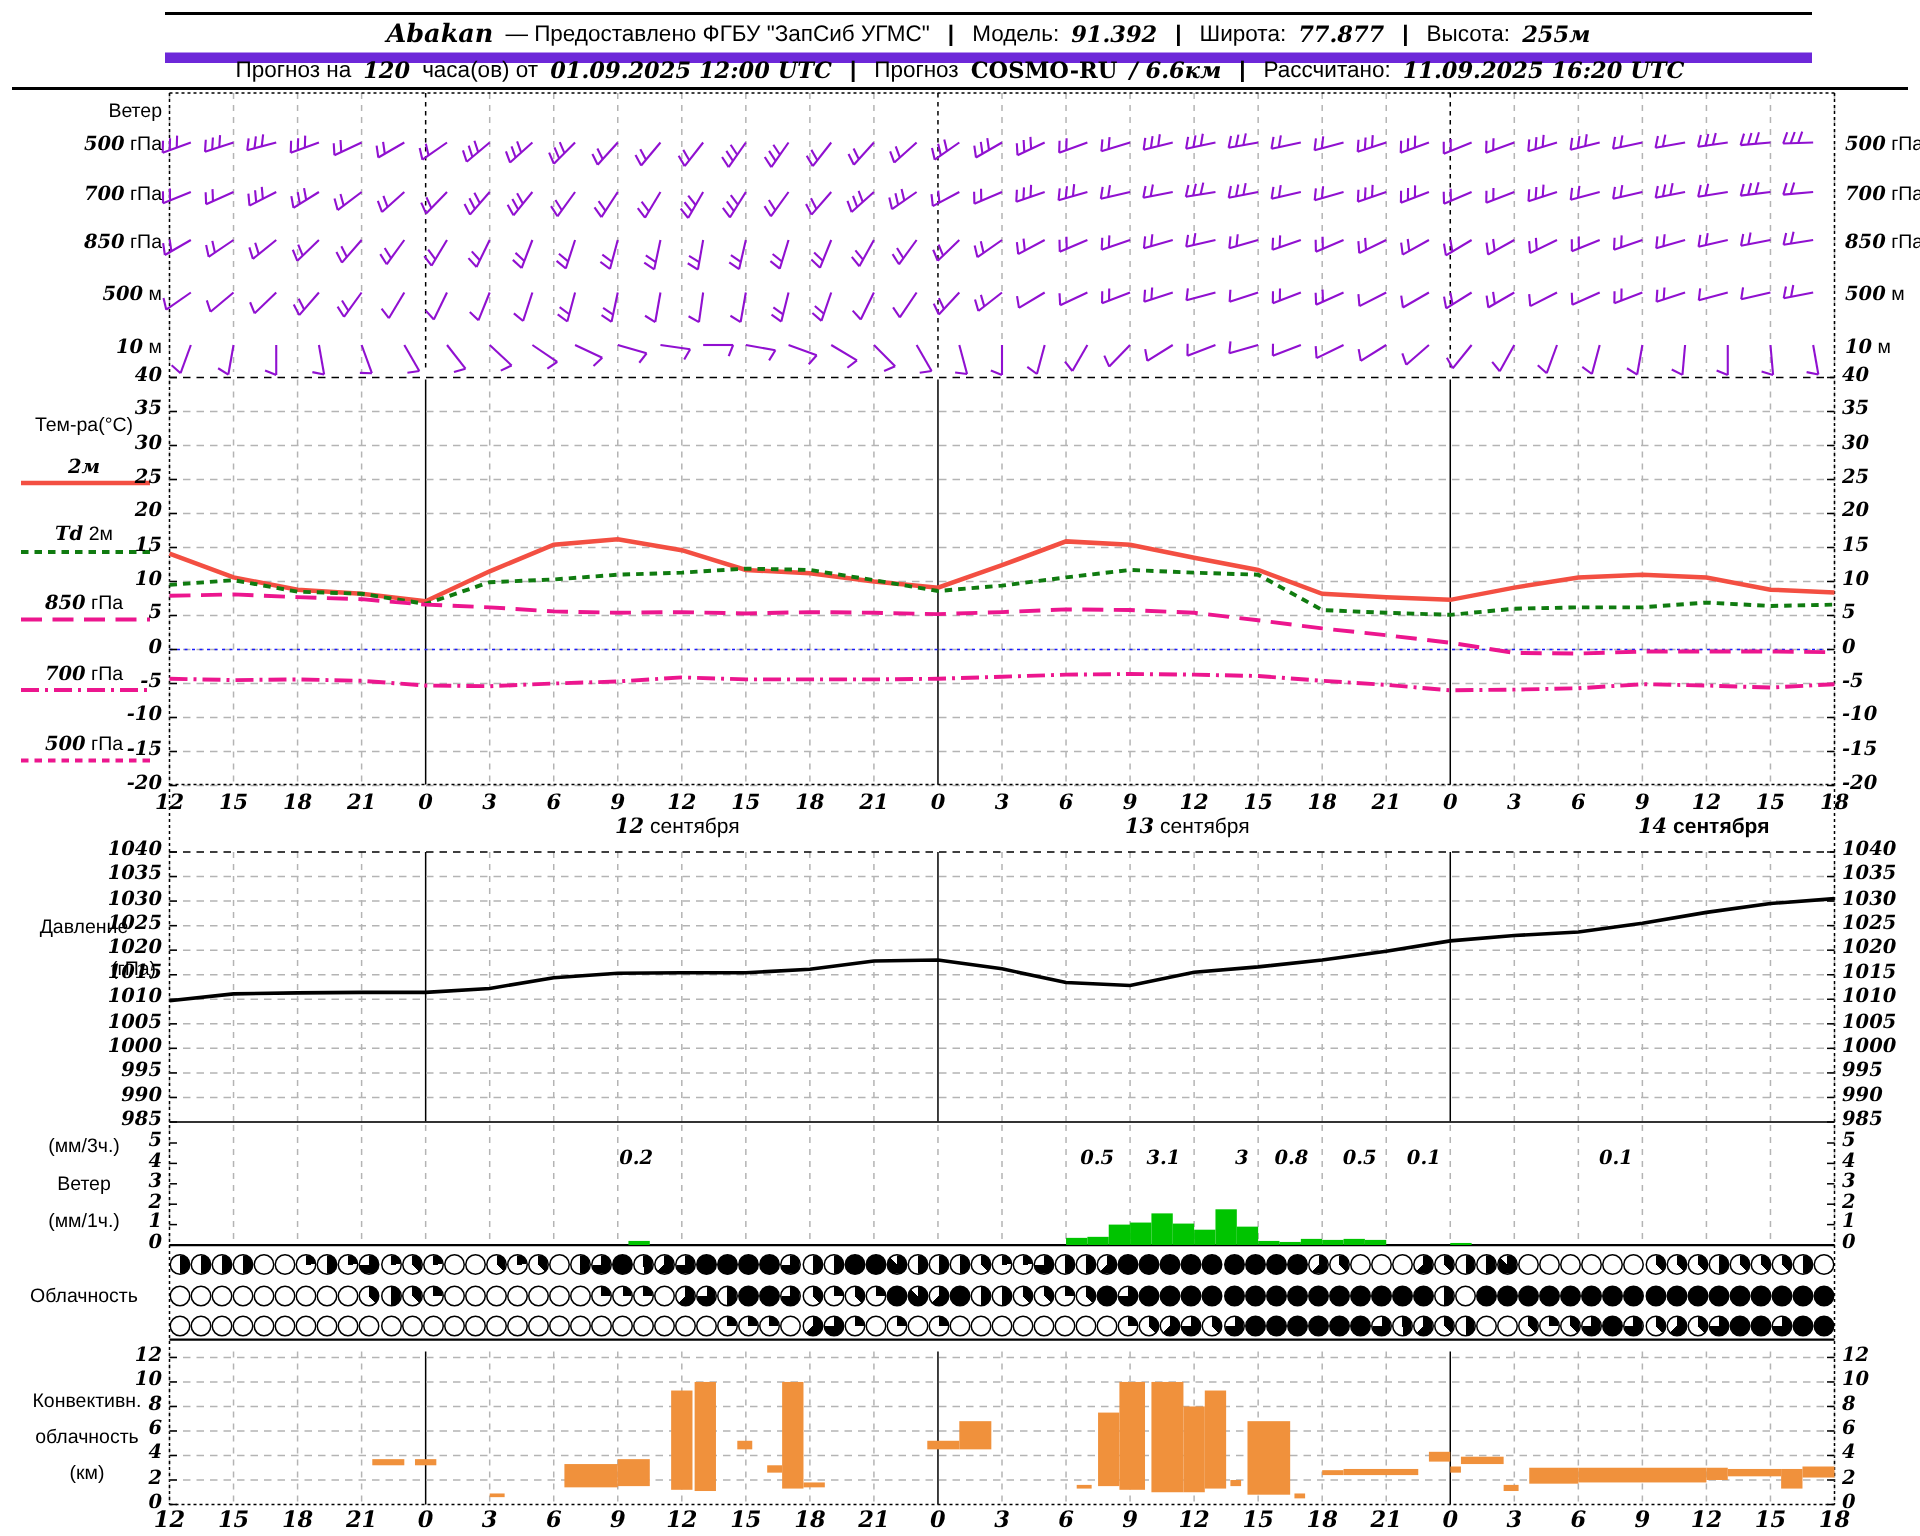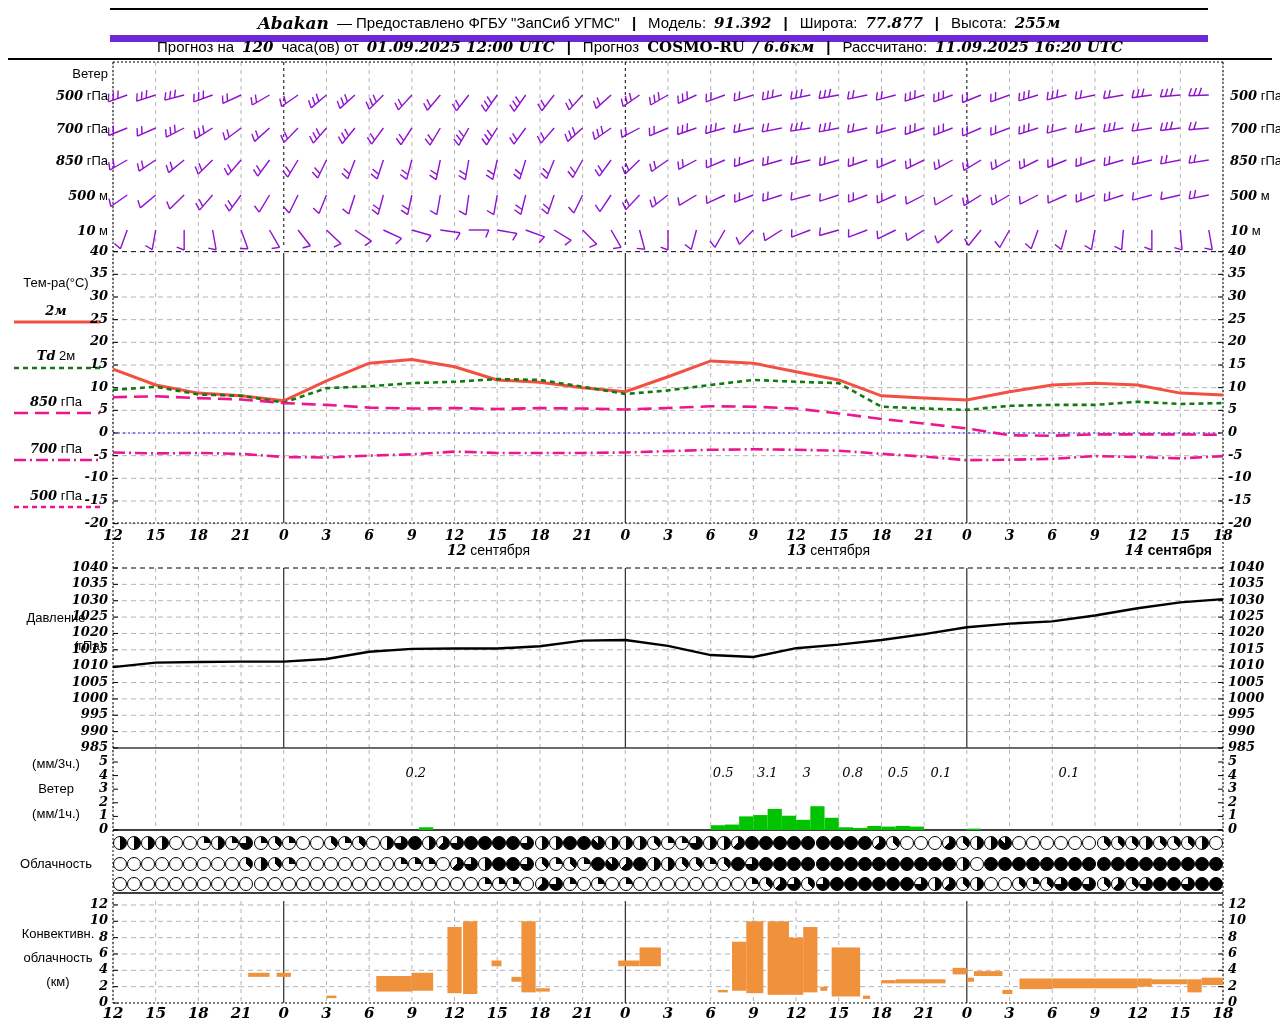--- a/index.html
+++ b/index.html
@@ -12,24 +12,24 @@
   .hdr2{left:8px;top:35px;width:1264px;height:23px;border-bottom:2px solid #000;}
   .sep{font-weight:bold;padding:0 4px;}
   .it{font-family:"DejaVu Serif",serif;font-style:italic;font-weight:bold;}
   .bd{font-family:"DejaVu Serif",serif;font-weight:bold;}
   .lbl{position:absolute;font-size:13px;white-space:nowrap;}
   .num{font-family:"DejaVu Serif",serif;font-style:italic;font-weight:bold;font-size:13px;}
   .cyr{font-family:"Liberation Sans",sans-serif;font-size:13px;}
   .tickx{position:absolute;width:34px;text-align:center;font-family:"DejaVu Serif",serif;
          font-style:italic;font-weight:bold;font-size:14px;}
   .tickx2{font-size:15px;}
-  .date{position:absolute;width:120px;text-align:right;font-size:14px;}
+  .date{position:absolute;width:120px;text-align:left;font-size:14px;}
   .circ{position:absolute;width:12px;height:12px;border:1px solid #000;border-radius:50%;}
-  .plabel{position:absolute;font-family:"DejaVu Serif",serif;font-style:italic;font-weight:normal;
-          font-size:13px;text-align:left;width:30px;}
+  .plabel{position:absolute;font-family:"DejaVu Serif",serif;font-style:italic;font-weight:bold;
+          font-size:13px;text-align:right;width:30px;}
 </style>
 </head>
 <body>
 
 <div id="root">
 
   <div class="hdr hdr1">
     <span class="it" style="font-size:17px">Abakan</span>
     <span>— Предоставлено ФГБУ "ЗапСиб УГМС"</span>
     <span class="sep">|</span>

